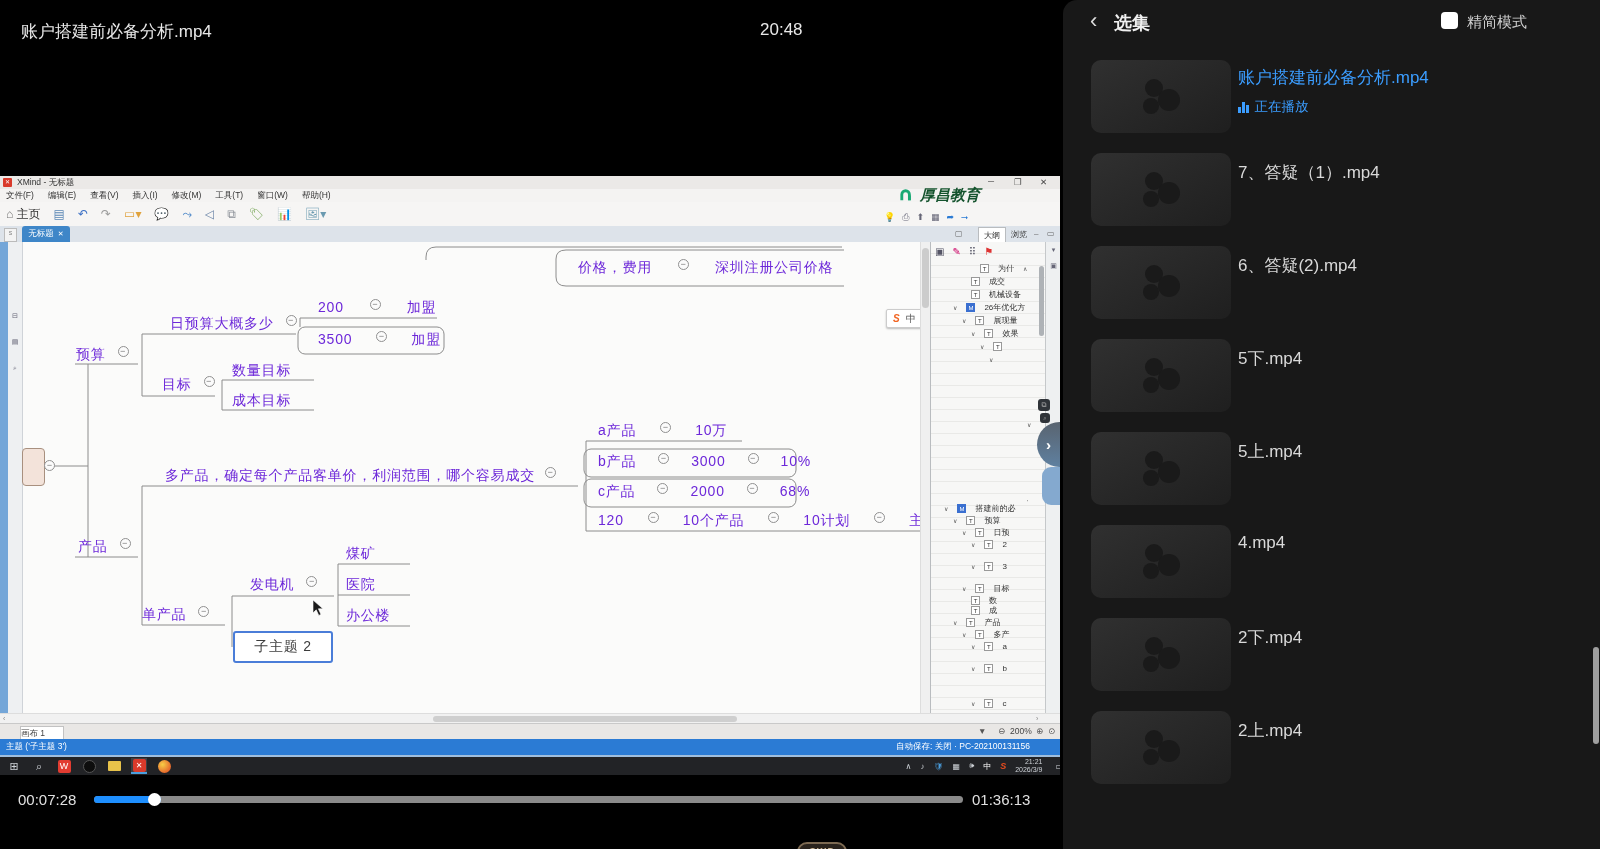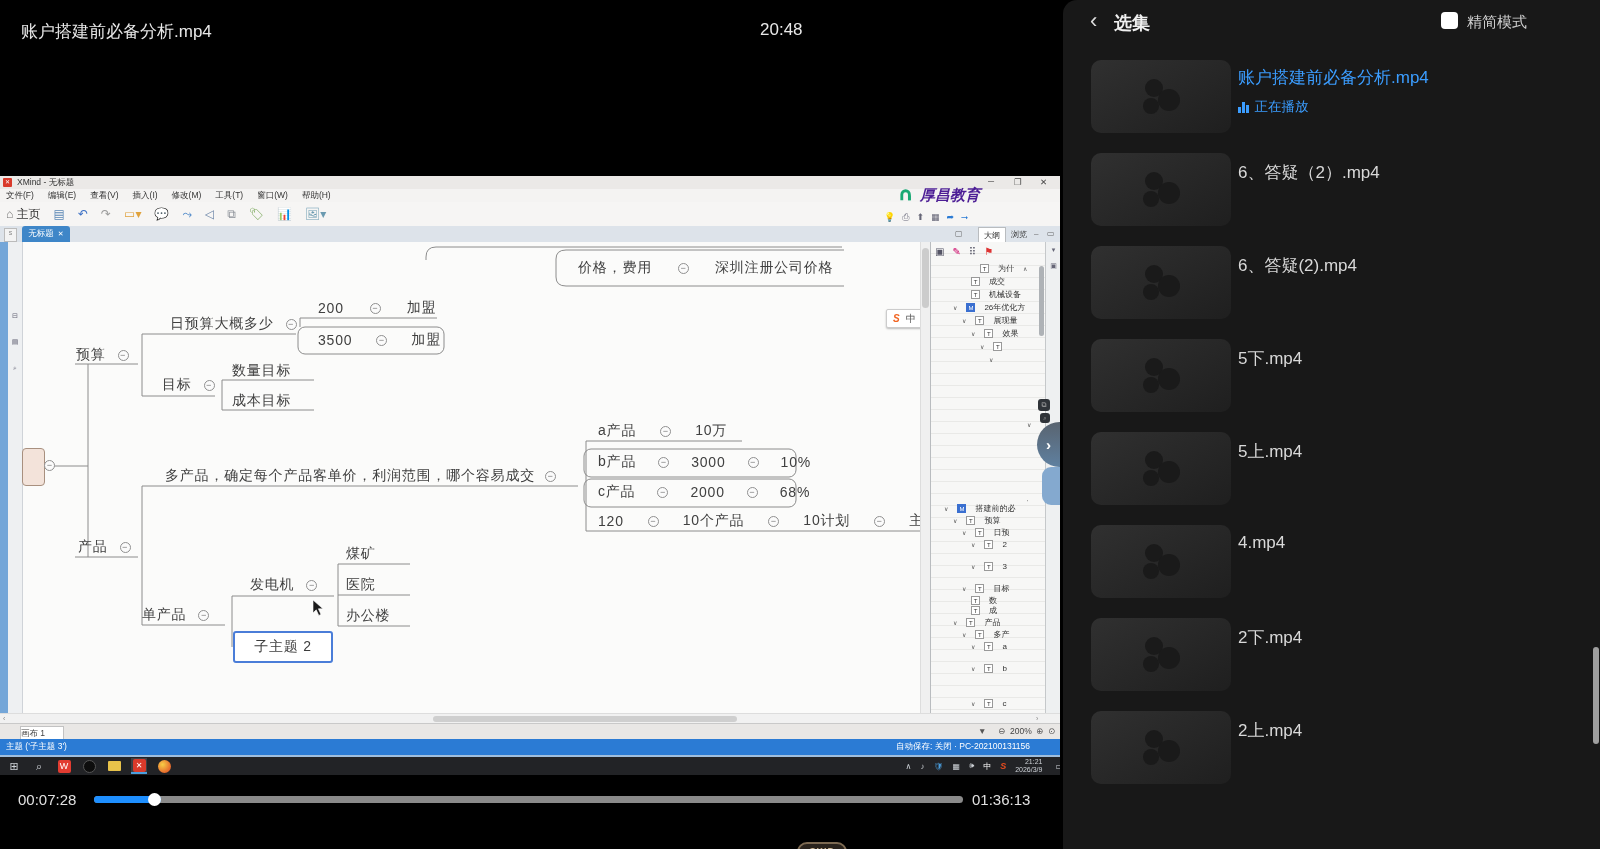--- a/index.html
+++ b/index.html
@@ -57,34 +57,34 @@
       line-height:9px;text-align:center;color:#333;box-sizing:border-box}
   .ti.m{background:#3a6fd0;color:#fff;border-color:#3a6fd0}
   .hscroll{left:0;top:537px;width:1060px;height:10px;background:#f1f1f1;border-top:1px solid #ddd}
   .canvastabbar{left:0;top:547px;width:1060px;height:18px;background:#e9e7e5;border-top:1px solid #c9c9c9;
                 font-size:8.5px;color:#444}
   .bluebar{left:0;top:563px;width:1060px;height:16px;background:#2b7bd4;color:#fff;font-size:8.5px}
   .taskbar{left:0;top:581px;width:1060px;height:18px;background:#222326;display:flex;align-items:center;
            gap:9px;padding-left:6px;font-size:11px;color:#cfd3d8}
   .tkicon{width:16px;height:16px;display:flex;align-items:center;justify-content:center;flex:none}
   
-  .mrow{position:absolute;display:flex;align-items:center;white-space:nowrap;
-        font-size:14px;letter-spacing:0.8px;color:#404040}
+  .mrow{position:absolute;display:flex;align-items:flex-start;white-space:nowrap;
+        font-size:14px;letter-spacing:0.8px;color:#6d28d9}
   .cm{width:11px;height:11px;border:1px solid #909090;border-radius:50%;background:#fbfbfb;color:#777;
       font-size:9px;line-height:8px;text-align:center;box-sizing:border-box;flex:none}
   .cm::before{content:"−"}
   .subtopic{left:233px;top:455px;width:96px;height:28px;background:#fff;border:2px solid #4a7dd8;
             border-radius:3px;font-size:14px;letter-spacing:0.8px;color:#3c3c3c;
             display:flex;align-items:center;justify-content:center}
   .rootnode{left:22px;top:272px;width:21px;height:36px;background:#f3e3da;border:1px solid #a8907f;border-radius:4px}
   .ime{left:886px;top:67px;height:17px;background:#fff;border:1px solid #ccc;border-radius:2px;
        box-shadow:0 1px 2px rgba(0,0,0,.25);display:flex;align-items:center;gap:6px;padding:0 6px;
        font-size:10px;color:#555}
   .brand{left:898px;top:10px;display:flex;gap:3px;font-size:15px;font-weight:bold;
-         font-style:italic;color:#4c1d95}
+         font-style:italic;color:#14532d}
   .handle{left:1037px;top:246px;width:23px;height:45px;border-radius:23px 0 0 23px;
           background:linear-gradient(#596470,#5f80a0);color:#fff;font-size:15px;font-weight:bold;
           display:flex;align-items:center;justify-content:center}
 </style>
 </head>
 <body>
 
 <div class="a" style="left:0;top:0;width:1063px;height:849px;background:#000">
 
   <div class="a vtitle">账户搭建前必备分析.mp4</div>
@@ -503,21 +503,21 @@
     <span>正在播放</span>
   </div>
 
   <div class="a thumb" style="top:153px">
     <svg width="56" height="44" viewBox="0 0 56 44">
         <circle cx="21" cy="13" r="9" fill="#1a1a1a"></circle>
         <circle cx="36" cy="25" r="11" fill="#1a1a1a"></circle>
         <circle cx="18" cy="31" r="8" fill="#1a1a1a"></circle>
       </svg>
   </div>
-  <span class="a ititle" style="top:161px">6、答疑（2）.mp4</span>
+  <span class="a ititle" style="top:161px">7、答疑（1）.mp4</span>
 
   <div class="a thumb" style="top:246px">
     <svg width="56" height="44" viewBox="0 0 56 44">
         <circle cx="21" cy="13" r="9" fill="#1a1a1a"></circle>
         <circle cx="36" cy="25" r="11" fill="#1a1a1a"></circle>
         <circle cx="18" cy="31" r="8" fill="#1a1a1a"></circle>
       </svg>
   </div>
   <span class="a ititle" style="top:254px">6、答疑(2).mp4</span>
 

